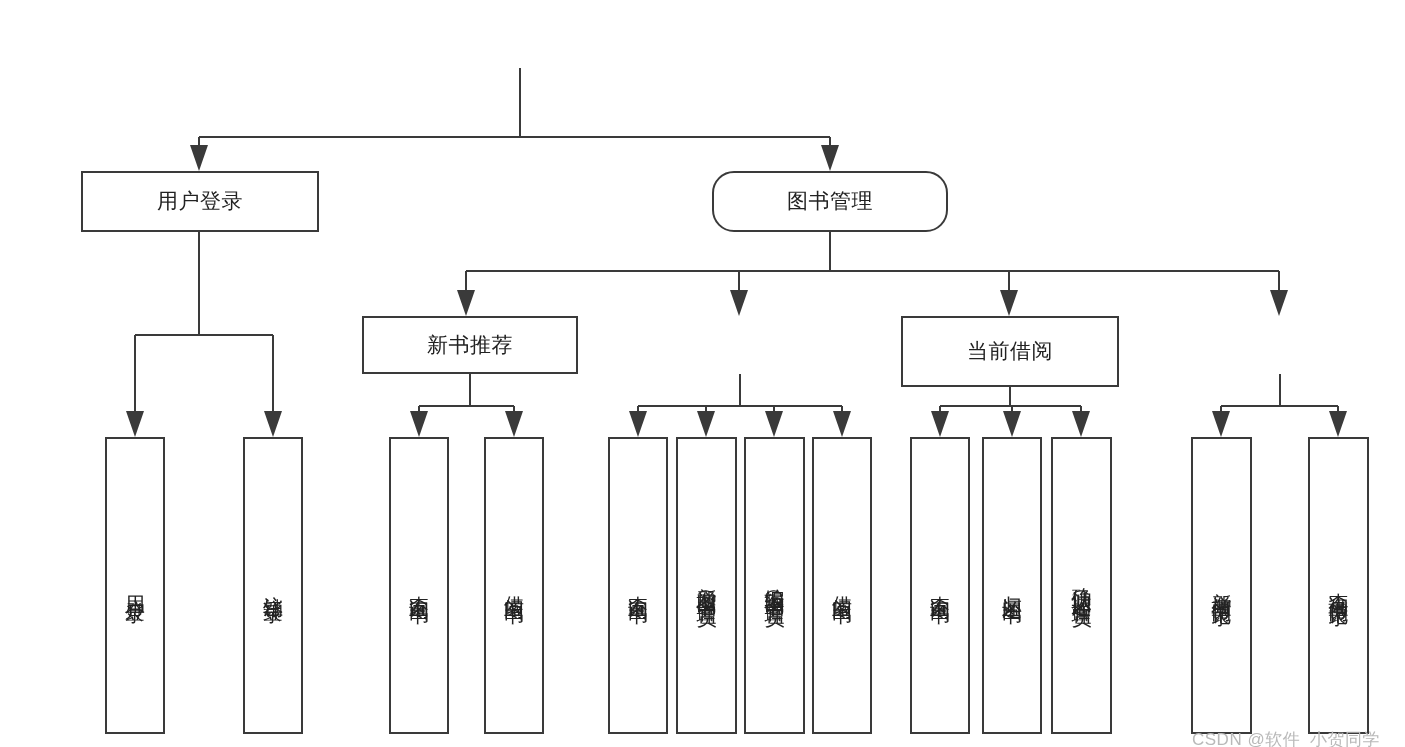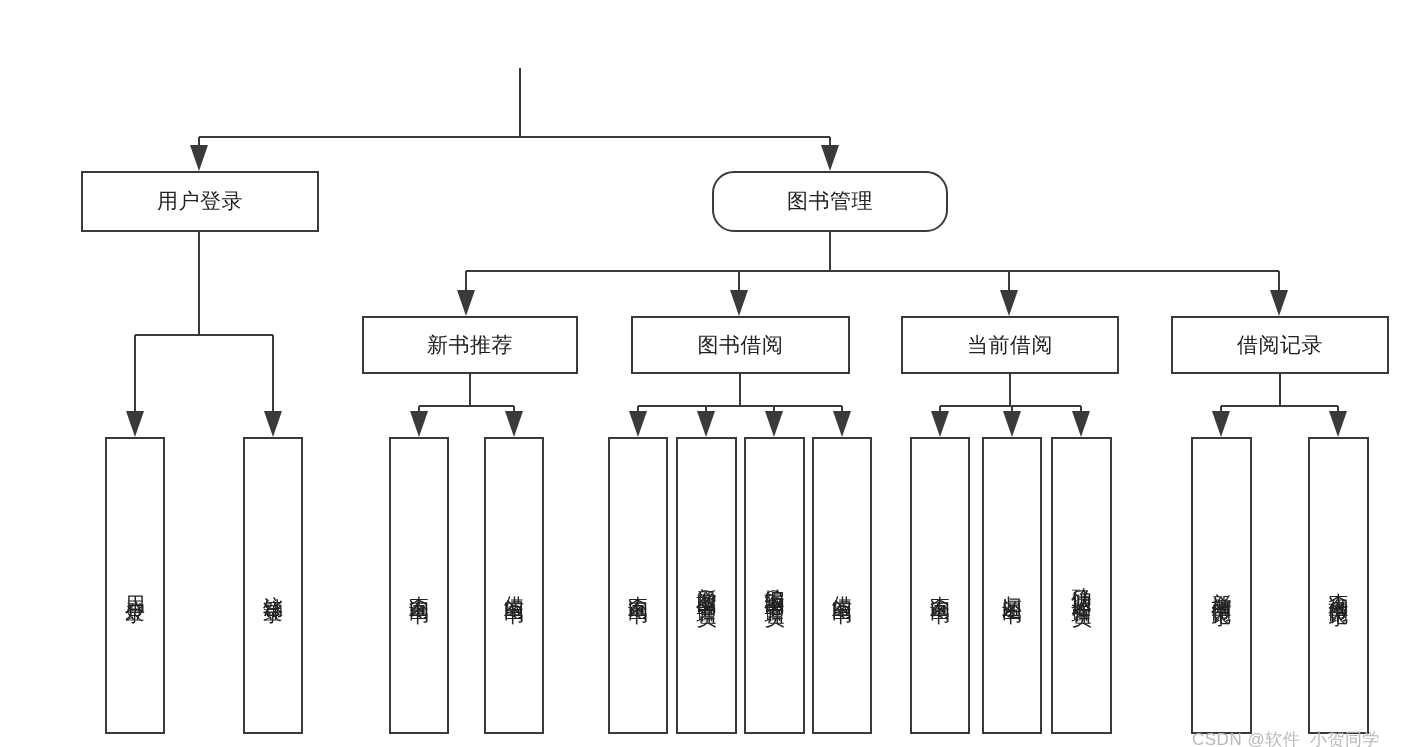--- a/index.html
+++ b/index.html
@@ -124,28 +124,22 @@
   <div class="node" style="left:81px; top:171px; width:238px; height:61px;">
     <span class="node-label">用户登录</span>
   </div>
   <div class="node" style="left:712px; top:171px; width:236px; height:61px;border-radius:22px;">
     <span class="node-label">图书管理</span>
   </div>
 
   <div class="node" style="left:362px; top:316px; width:216px; height:58px;text-align:right;">
     <span class="node-label">新书推荐</span>
   </div>
-  <div class="node" style="left:631px; top:316px; width:219px; height:58px;">
-    <span class="node-label">图书借阅</span>
-  </div>
-  <div class="node" style="left:901px; top:316px; width:218px; height:58px;">
+  <div class="node" style="left:901px; top:316px; width:218px; height:71px;">
     <span class="node-label">当前借阅</span>
-  </div>
-  <div class="node" style="left:1171px; top:316px; width:218px; height:58px;">
-    <span class="node-label">借阅记录</span>
   </div>
 
   <div class="node vertical" style="left:105px; top:437px; width:60px; height:297px;">
     <span class="node-label">用户登录</span>
   </div>
   <div class="node vertical" style="left:243px; top:437px; width:60px; height:297px;">
     <span class="node-label">注销登录</span>
   </div>
   <div class="node vertical" style="left:389px; top:437px; width:60px; height:297px;">
     <span class="node-label">查询图书</span>

